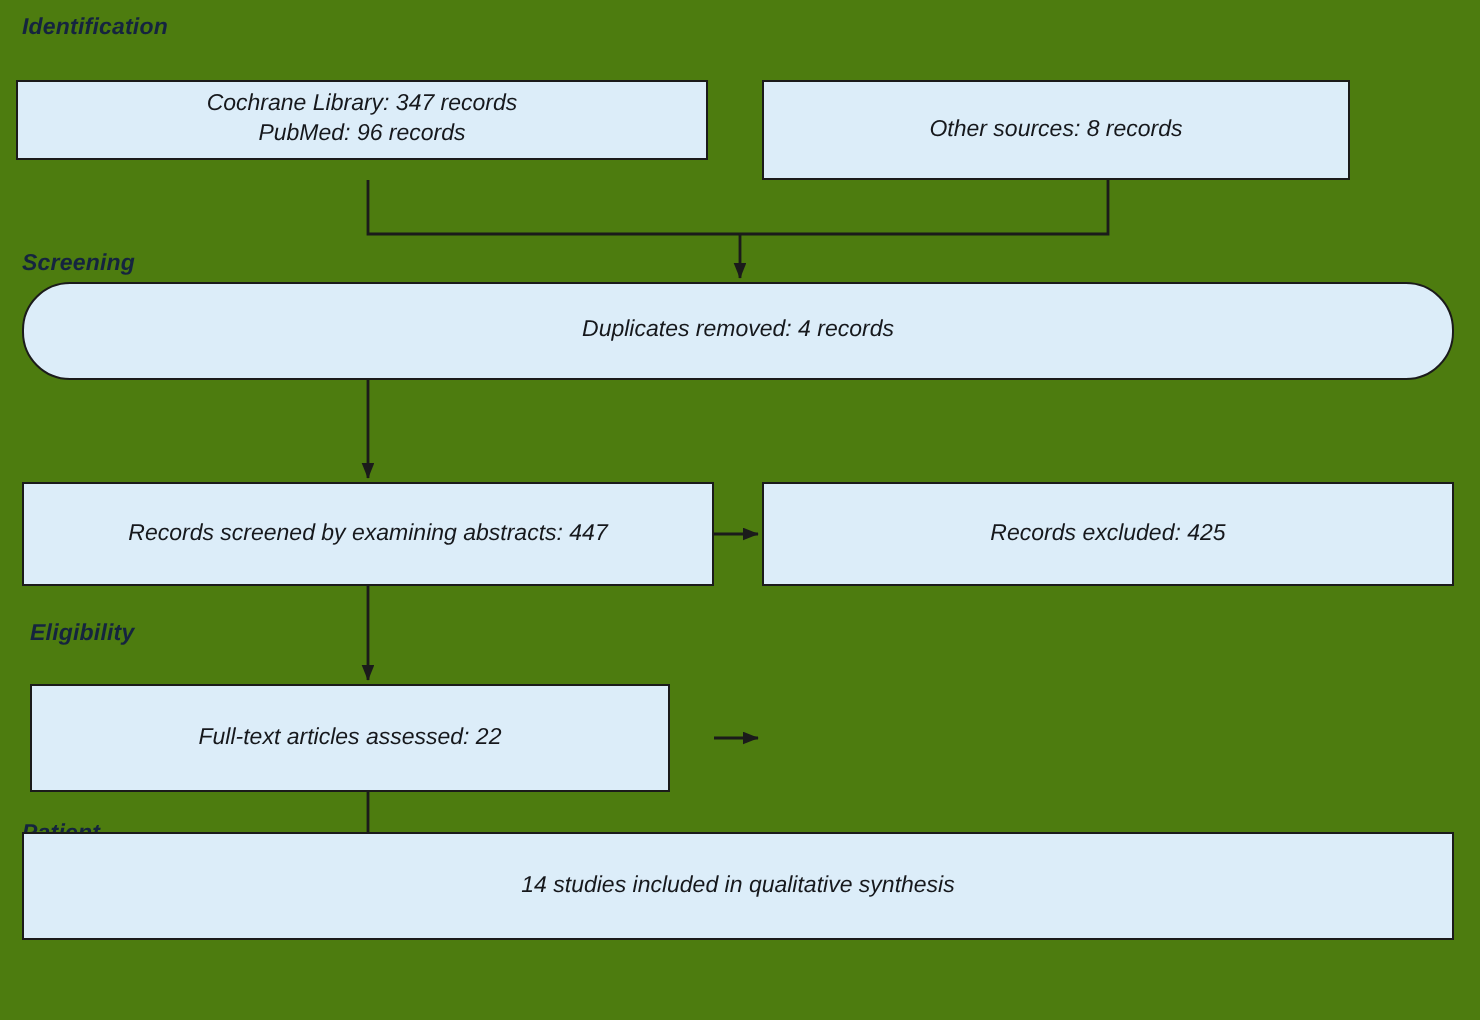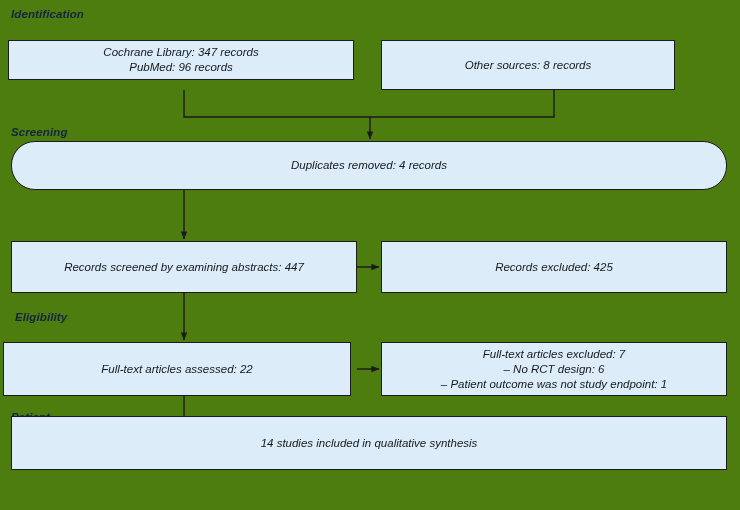--- a/index.html
+++ b/index.html
@@ -52,21 +52,21 @@
     color: #16181c;
     padding: 0 8px;
     white-space: pre-line;
   }
   
   #node-cochrane      { left: 8px;  top: 40px;  width: 346px; height: 40px; }
   #node-other-sources { left: 381px; top: 40px;  width: 294px; height: 50px; }
   #node-duplicates    { left: 11px;  top: 141px; width: 716px; height: 49px; border-radius: 24px; }
   #node-screened      { left: 11px;  top: 241px; width: 346px; height: 52px; }
   #node-excluded      { left: 381px; top: 241px; width: 346px; height: 52px; }
-  #node-fulltext      { left: 3px;  top: 342px; width: 348px; height: 54px; text-align: center; }
+  #node-fulltext      { left: 15px;  top: 342px; width: 320px; height: 54px; text-align: center; }
   #node-fulltext-excluded { left: 381px; top: 342px; width: 346px; height: 54px; }
   #node-included      { left: 11px;  top: 416px; width: 716px; height: 54px; align-items: center; }
 
   #label-identification { left: 11px; top: 8px; }
   #label-screening      { left: 11px; top: 110px; margin-top: 16px; }
   #label-eligibility    { left: 15px; top: 311px; }
   #label-included       { left: 11px; top: 411px; }
 </style>
 </head>
 <body>
@@ -122,23 +122,18 @@
   </div>
 
   <div class="node" id="node-excluded">
     <span class="node-text">Records excluded: 425</span>
   </div>
 
   <div class="node" id="node-fulltext">
     <span class="node-text">Full-text articles assessed: 22</span>
   </div>
 
-  <div class="node" id="node-fulltext-excluded">
-    <span class="node-text">Full-text articles excluded: 7
-– No RCT design: 6
-– Patient outcome was not study endpoint: 1</span>
-  </div>
 
   <div class="node" id="node-included">
     <span class="node-text">14 studies included in qualitative synthesis</span>
   </div>
 
 </div>
 
 </body></html>

